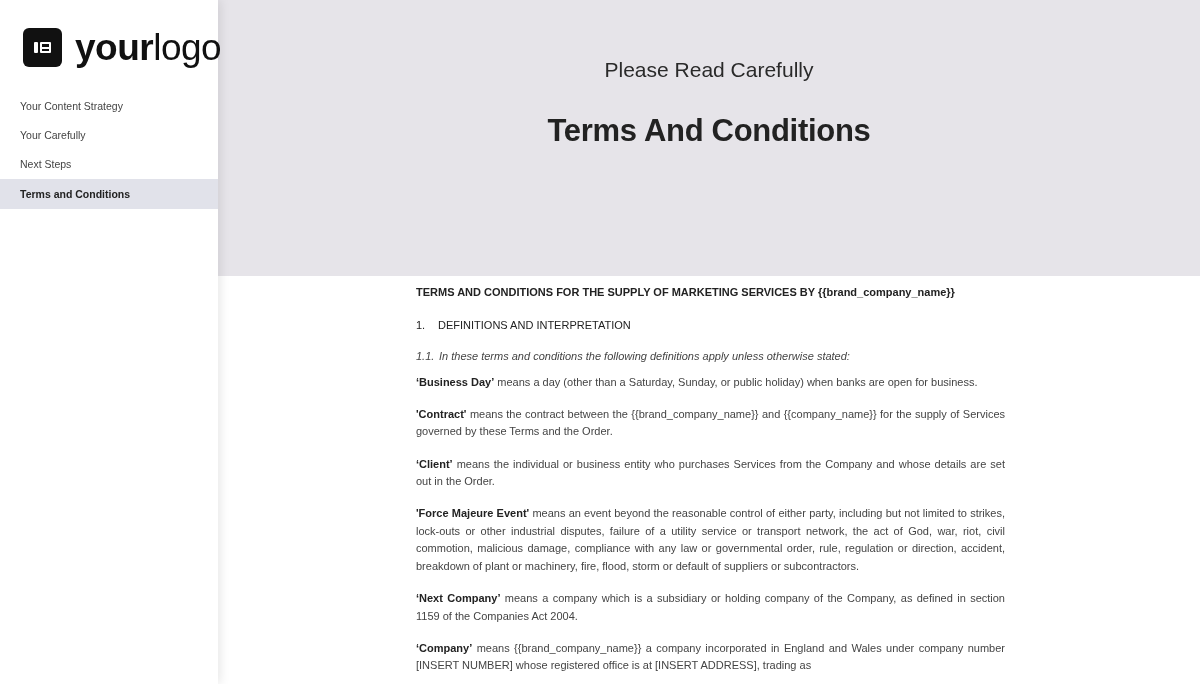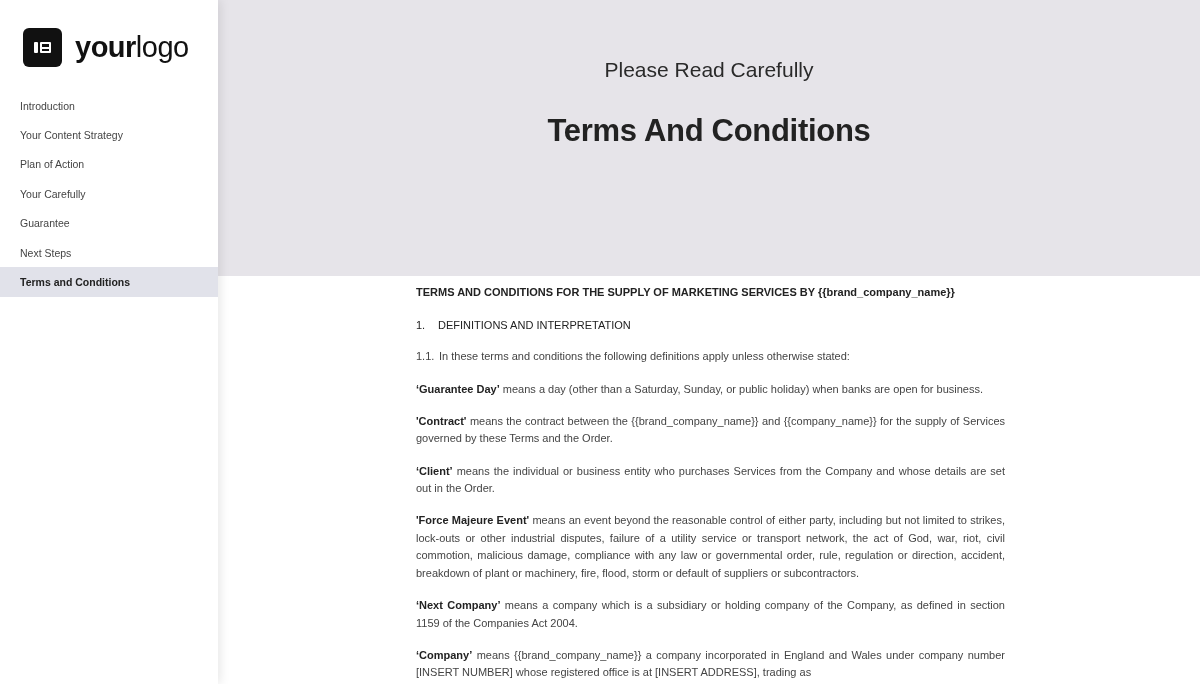--- a/index.html
+++ b/index.html
@@ -19,21 +19,21 @@
   .logo-mark .bar {
     position: absolute; left: 11px; top: 14px; width: 4px; height: 11px; background: #fff; border-radius: 1px;
   }
   .logo-mark .box {
     position: absolute; left: 17px; top: 14px; width: 11px; height: 11px;
     border: 2px solid #fff; border-radius: 1px;
   }
   .logo-mark .box::after {
     content: ""; position: absolute; left: 0; right: 0; top: 3px; height: 2px; background: #fff;
   }
-  .logo-text { margin-left: 13px; font-size: 29px; letter-spacing: -0.5px; color: #111; line-height: 1; }
+  .logo-text { margin-left: 13px; font-size: 37px; letter-spacing: -0.5px; color: #111; line-height: 1; }
   .logo-text .b { font-weight: 700; }
   .logo-text .l { font-weight: 400; }
 
   .nav { position: absolute; left: 0; top: 91px; width: 218px; }
   .nav-item {
     height: 29.4px; display: flex; align-items: center; padding-left: 20px;
     font-size: 10.5px; color: #444; cursor: pointer;
   }
   .nav-item.active { background: #e1e2ea; font-weight: 700; color: #222; }
 
@@ -43,55 +43,52 @@
   }
   .banner .sub { position: absolute; left: 0; right: 0; top: 58px; font-size: 21px; color: #2a2a2a; }
   .banner .title { position: absolute; left: 0; right: 0; top: 113px; font-size: 31px; font-weight: 700; color: #222; letter-spacing: -0.3px; }
 
   .doc { position: absolute; left: 416px; top: 284px; width: 589px; font-size: 11px; color: #444; }
   .doc p { line-height: 17.6px; text-align: justify; }
   .doc strong { color: #222; }
   .h-main { font-weight: 700; color: #222 !important; margin-bottom: 15px; text-align: right; }
   .h-sec { font-weight: 400; color: #222 !important; margin-bottom: 14px; }
   .h-sec .num { display: inline-block; width: 22px; }
-  .p-intro { margin-bottom: 15px; }
+  .p-intro { margin-bottom: 8px; font-style: italic; }
   .p-intro .num { display: inline-block; width: 23px; }
   .def { margin-bottom: 14.5px; }
 </style>
 </head>
 <body>
 
 <aside class="sidebar">
   <div class="logo">
     <div class="logo-mark">
       <span class="bar"></span>
         <span class="box"></span>
     </div>
     <div class="logo-text"><span class="b">your</span><span class="l">logo</span></div>
   </div>
   <nav class="nav">
-    <div class="nav-item">Introduction</div>
     <div class="nav-item">Your Content Strategy</div>
-    <div class="nav-item">Plan of Action</div>
     <div class="nav-item">Your Carefully</div>
-    <div class="nav-item">Guarantee</div>
     <div class="nav-item">Next Steps</div>
     <div class="nav-item active">Terms and Conditions</div>
   </nav>
 </aside>
 
 <header class="banner">
   <div class="sub">Please Read Carefully</div>
   <h1 class="title">Terms And Conditions</h1>
 </header>
 
 <main class="doc">
   <p class="h-main">TERMS AND CONDITIONS FOR THE SUPPLY OF MARKETING SERVICES BY {{brand_company_name}}</p>
   <p class="h-sec"><span class="num">1.</span><span>DEFINITIONS AND INTERPRETATION</span></p>
   <p class="p-intro"><span class="num">1.1.</span><span>In these terms and conditions the following definitions apply unless otherwise stated:</span></p>
 
-  <p class="def"><strong>‘Guarantee Day’</strong><span> means a day (other than a Saturday, Sunday, or public holiday) when banks are open for business.</span></p>
+  <p class="def"><strong>‘Business Day’</strong><span> means a day (other than a Saturday, Sunday, or public holiday) when banks are open for business.</span></p>
   <p class="def"><strong>'Contract'</strong><span> means the contract between the {{brand_company_name}}  and {{company_name}}  for the supply of Services governed by these Terms and the Order.</span></p>
   <p class="def"><strong>‘Client’</strong><span> means the individual or business entity who purchases Services from the Company and whose details are set out in the Order.</span></p>
   <p class="def"><strong>'Force Majeure Event'</strong><span> means an event beyond the reasonable control of either party, including but not limited to strikes, lock-outs or other industrial disputes, failure of a utility service or transport network, the act of God, war, riot, civil commotion, malicious damage, compliance with any law or governmental order, rule, regulation or direction, accident, breakdown of plant or machinery, fire, flood, storm or default of suppliers or subcontractors.</span></p>
   <p class="def"><strong>‘Next Company’</strong><span> means a company which is a subsidiary or holding company of the Company, as defined in section 1159 of the Companies Act 2004.</span></p>
   <p class="def"><strong>‘Company’</strong><span> means {{brand_company_name}} a company incorporated in England and Wales under company number [INSERT NUMBER] whose registered office is at [INSERT ADDRESS], trading as</span></p>
 </main>
 
 </body></html>

